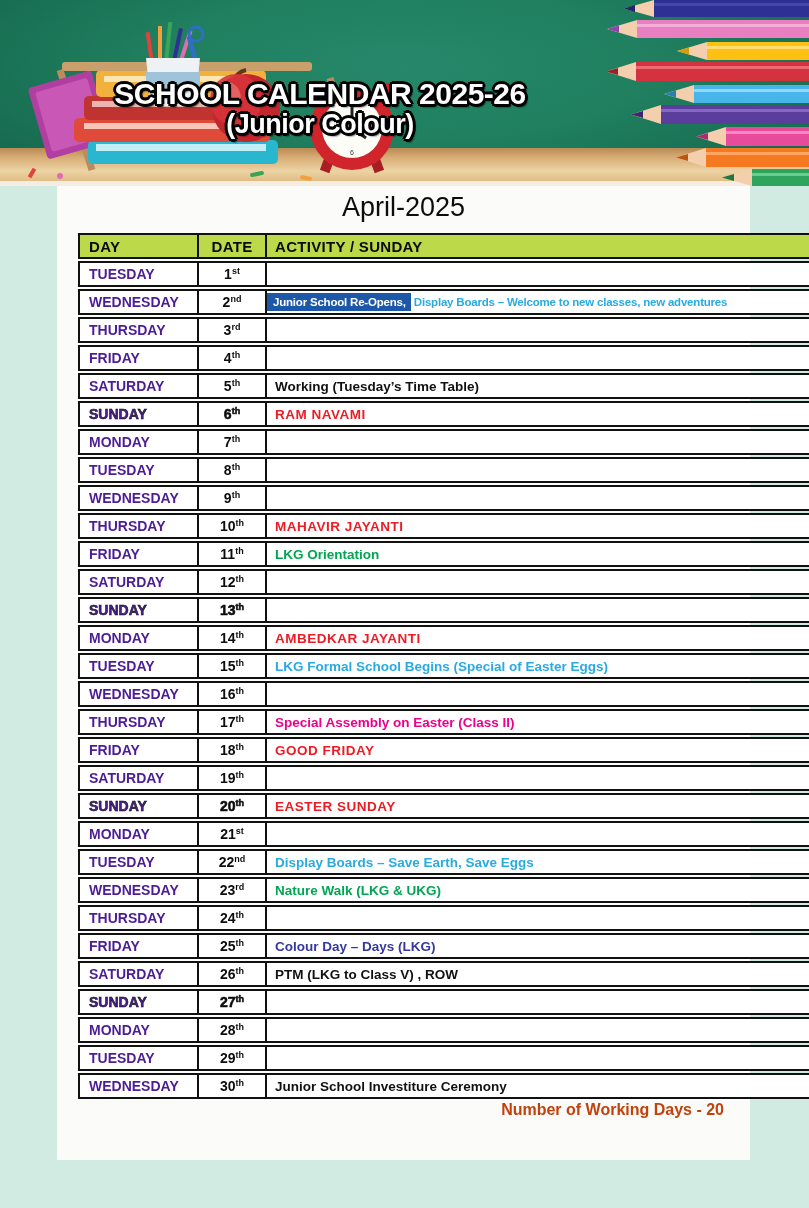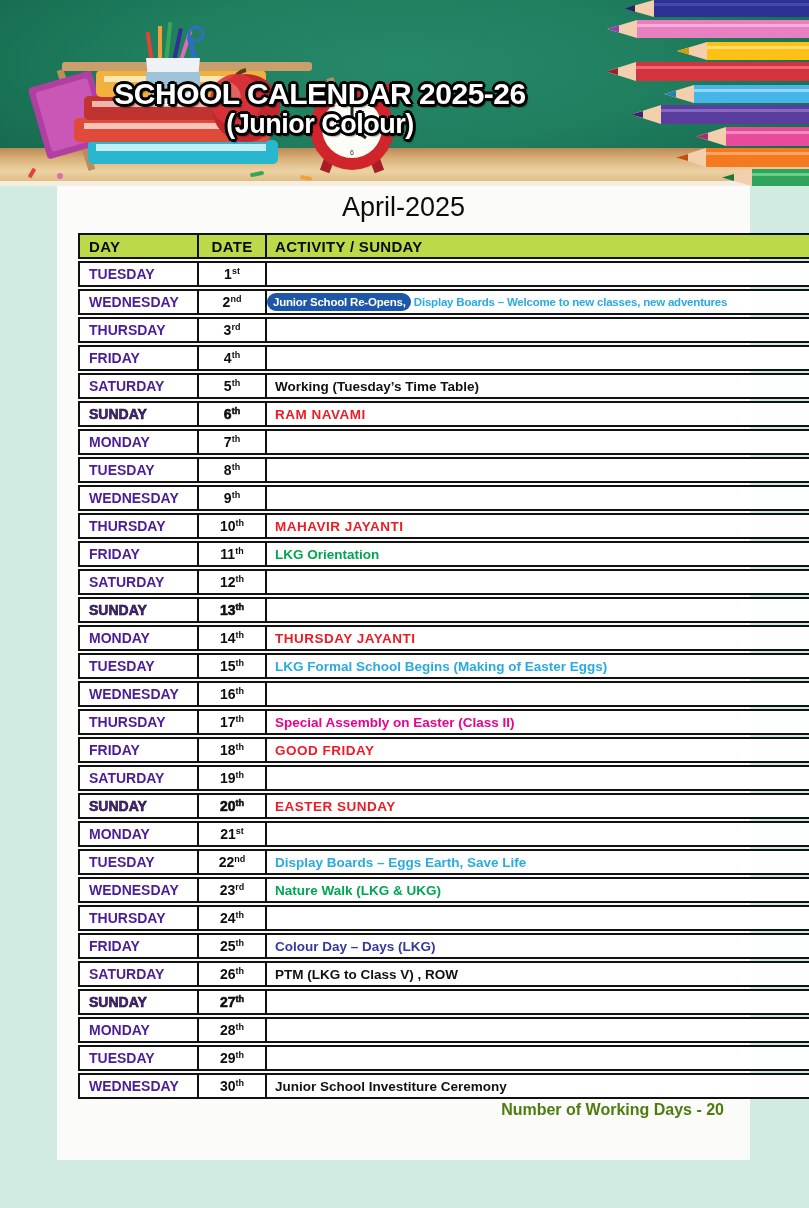--- a/index.html
+++ b/index.html
@@ -57,34 +57,34 @@
   .c{display:flex;align-items:center;overflow:hidden;white-space:nowrap;}
   .c.day{width:108px;padding-left:9px;border-right:2px solid var(--border,#111);
          font-size:14px;font-weight:bold;color:#4c1d95;}
   .c.date{width:66px;justify-content:center;border-right:2px solid var(--border,#111);
           font-size:14px;font-weight:bold;color:#0d0d0d;}
   .c.date sup{font-size:9px;line-height:0;margin-top:-6px;}
   .c.act{flex:1;padding-left:8px;font-size:13.5px;font-weight:bold;color:#0d0d0d;}
   .head .c{font-size:15px;letter-spacing:0.3px;color:#0a0a0a;}
   .row.sunday .day,.row.sunday .date{-webkit-text-stroke:0.55px #0d0d0d;}
   .row.compact .c.act{font-size:11.5px;letter-spacing:-0.2px;padding-left:0;}
-  .ev{white-space:nowrap;border-radius:9px;}
+  .ev{white-space:nowrap;}
   .ev.black{color:var(--ev-black,#111);}
   .ev.red{color:var(--ev-red,#ed1c24);letter-spacing:0.5px;}
   .ev.green{color:var(--ev-green,#00a651);}
   .ev.cyan{color:var(--ev-cyan,#29abe2);}
   .ev.magenta{color:var(--ev-magenta,#ec008c);}
   .ev.indigo{color:var(--ev-indigo,#3538a0);}
   .ev.highlight{
     background:var(--highlight-bg,#1d57a8);color:var(--highlight-fg,#fff);
     padding:3px 5px 3px 6px;margin-right:3px;
   }
   .footer-note{
     width:642px;margin-left:25px;
-    text-align:right;font-size:16px;font-weight:bold;color:#4d7c0f;
+    text-align:right;font-size:16px;font-weight:bold;color:#c2410c;
   }
 </style>
 </head>
 <body>
 
 <div class="page">
 
   <header class="banner">
     <div class="desk"></div>
 
@@ -299,28 +299,28 @@
           </div>
           <div class="row sunday">
             <div class="c day">SUNDAY</div>
             <div class="c date">13<sup>th</sup></div>
             <div class="c act"></div>
           </div>
           <div class="row">
             <div class="c day">MONDAY</div>
             <div class="c date">14<sup>th</sup></div>
             <div class="c act">
-              <span class="ev red">THURSDAY JAYANTI</span>
+              <span class="ev red">AMBEDKAR JAYANTI</span>
             </div>
           </div>
           <div class="row">
             <div class="c day">TUESDAY</div>
             <div class="c date">15<sup>th</sup></div>
             <div class="c act">
-              <span class="ev cyan">LKG Formal School Begins (Making of Easter Eggs)</span>
+              <span class="ev cyan">LKG Formal School Begins (Special of Easter Eggs)</span>
             </div>
           </div>
           <div class="row">
             <div class="c day">WEDNESDAY</div>
             <div class="c date">16<sup>th</sup></div>
             <div class="c act"></div>
           </div>
           <div class="row">
             <div class="c day">THURSDAY</div>
             <div class="c date">17<sup>th</sup></div>
@@ -349,21 +349,21 @@
           </div>
           <div class="row">
             <div class="c day">MONDAY</div>
             <div class="c date">21<sup>st</sup></div>
             <div class="c act"></div>
           </div>
           <div class="row">
             <div class="c day">TUESDAY</div>
             <div class="c date">22<sup>nd</sup></div>
             <div class="c act">
-              <span class="ev cyan">Display Boards – Eggs Earth, Save Life</span>
+              <span class="ev cyan">Display Boards – Save Earth, Save Eggs</span>
             </div>
           </div>
           <div class="row">
             <div class="c day">WEDNESDAY</div>
             <div class="c date">23<sup>rd</sup></div>
             <div class="c act">
               <span class="ev green">Nature Walk (LKG &amp; UKG)</span>
             </div>
           </div>
           <div class="row">

